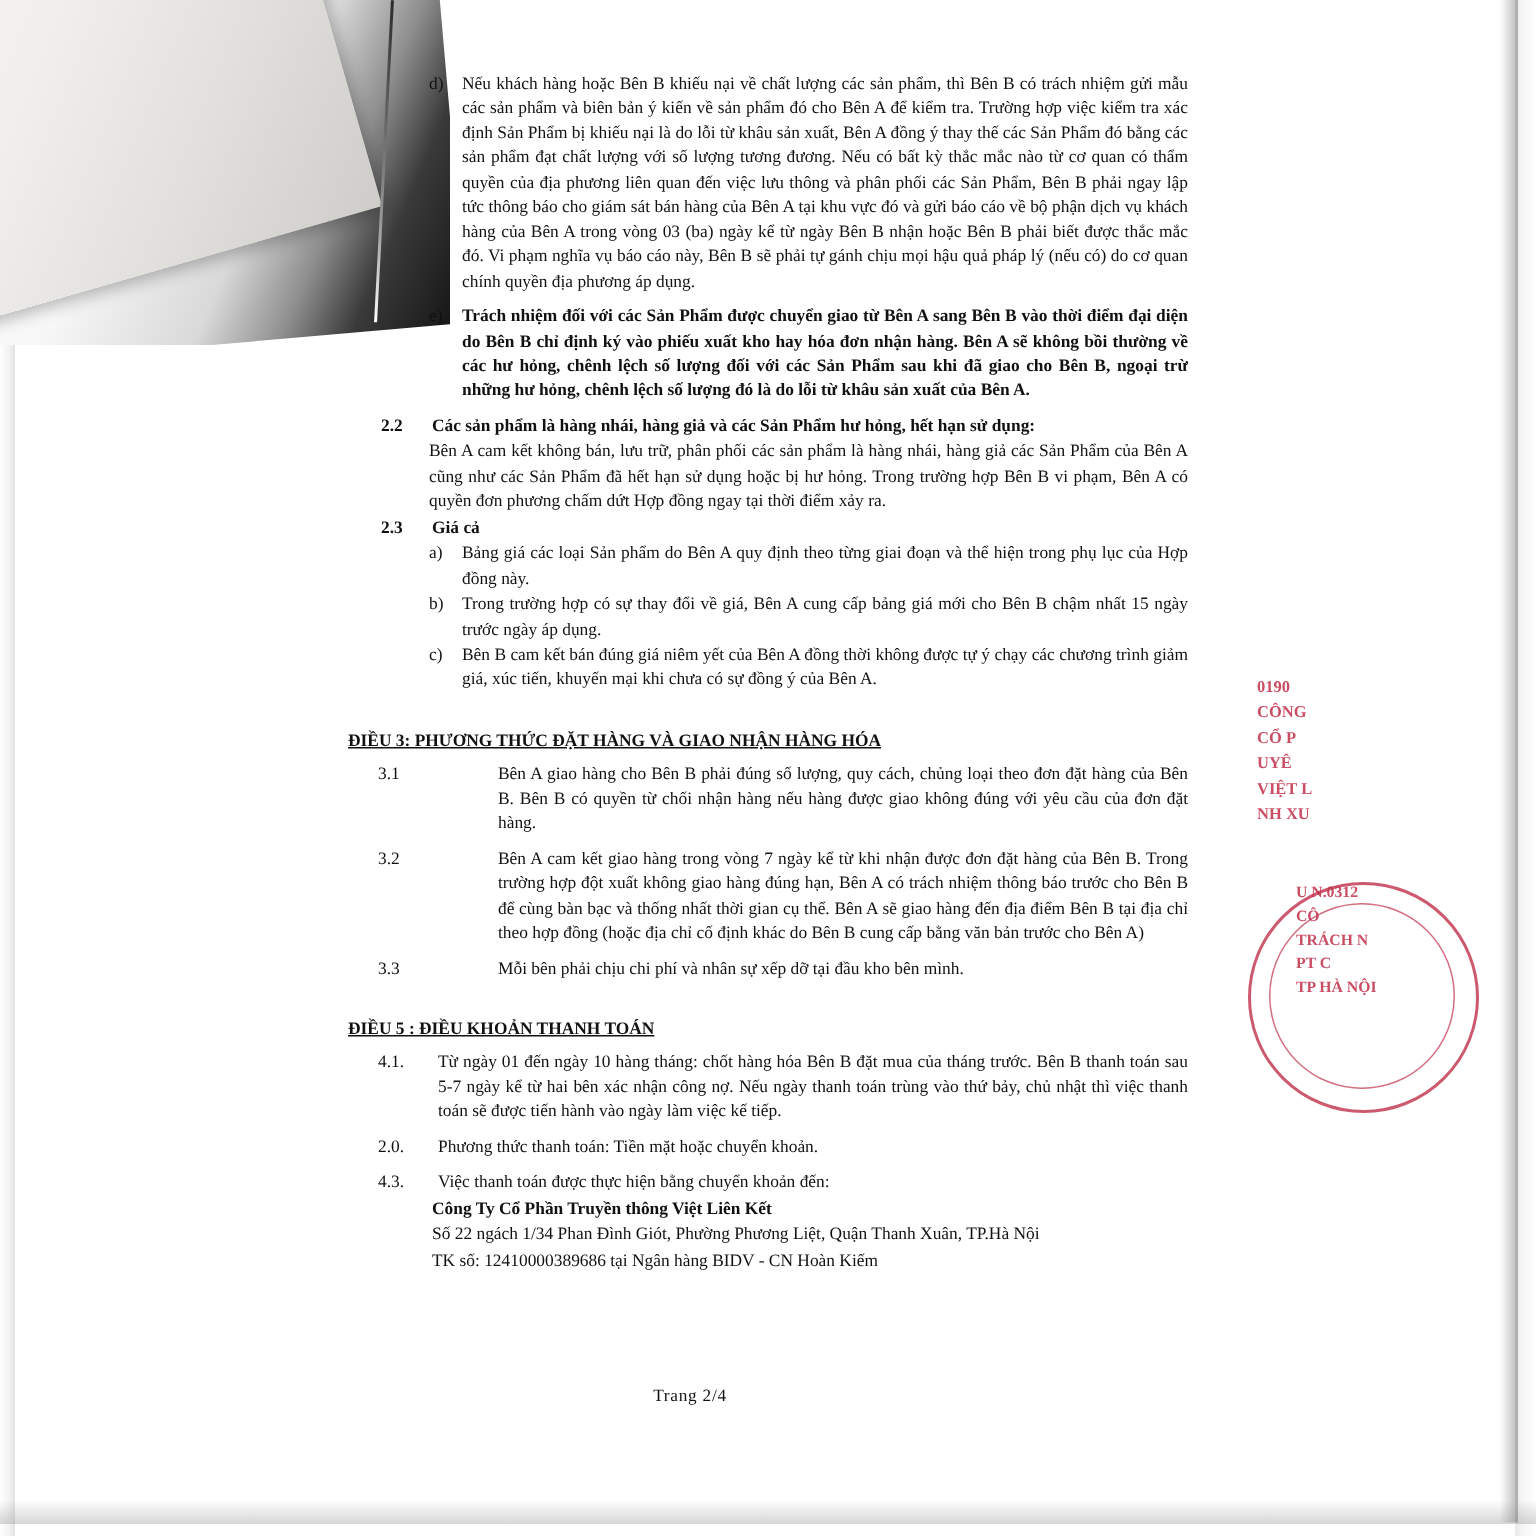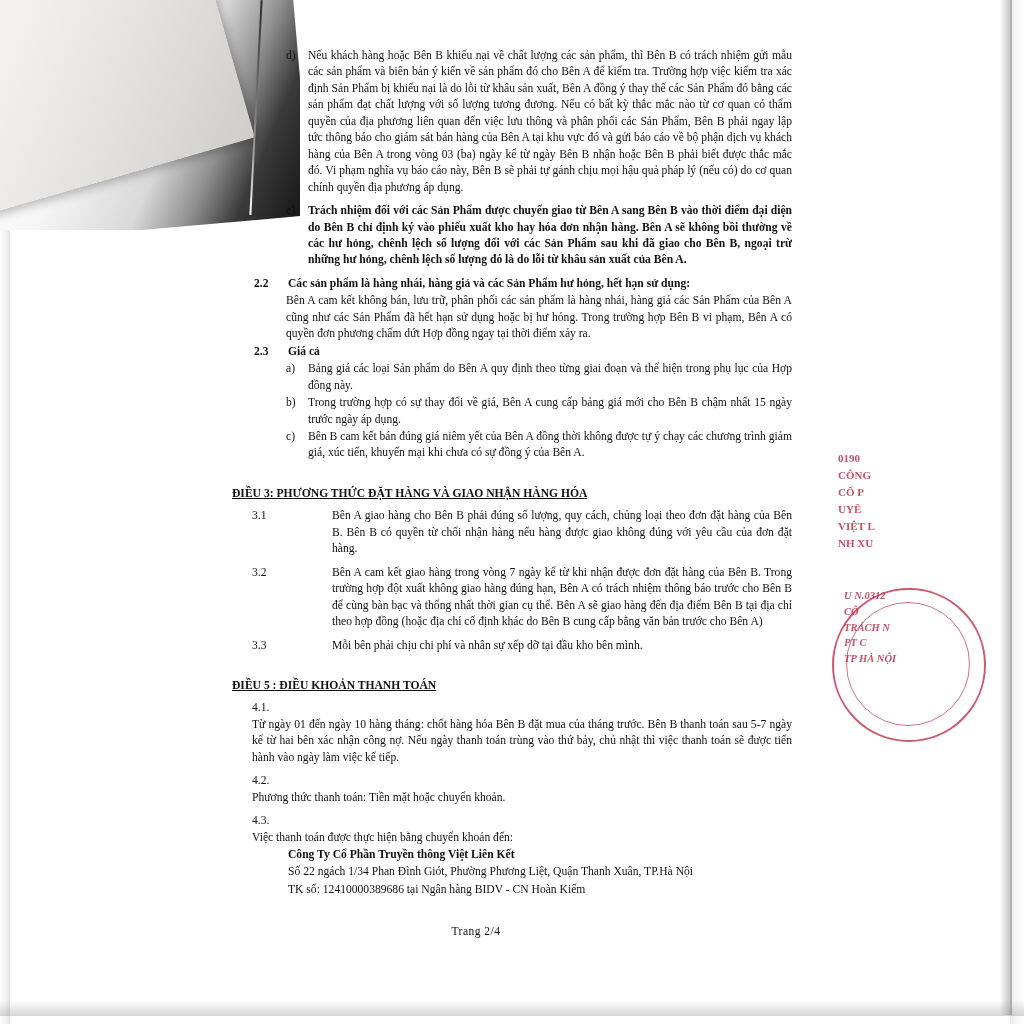--- a/index.html
+++ b/index.html
@@ -106,21 +106,21 @@
   }
   .tx { flex: 1 1 auto; }
 
   
   .lvl-a  { padding-left: 54px; }
   .lvl-a .mk { width: 22px; }
   .lvl-num { padding-left: 20px; gap: 44px; }
   .lvl-num .mk { width: 36px; }
   .lvl-num2 { padding-left: 22px; justify-content: center; }
   .lvl-num2 .mk { width: 34px; }
-  .lvl-42 { padding-left: 0px; flex-direction: column; }
+  .lvl-42 { padding-left: 0px; }
   .lvl-42 .mk { width: 40px; }
 
   .b { font-weight: bold; }
 
   .heading {
     font-weight: bold;
     margin: 24px 0 6px 0;
     padding-left: 0px;
   }
   .heading .u { text-decoration: underline; }
@@ -132,46 +132,44 @@
   .payto .company { font-weight: bold; }
 
   .footer {
     position: absolute;
     left: 0;
     top: 925px;
     width: 920px;
     text-align: center;
     font-size: 11.5px;
     letter-spacing: 0.5px;
-    padding-left: 16px;
   }
 
   
   .stamp {
     position: absolute;
     color: #c0304a;
     font-family: "Liberation Serif", serif;
     font-weight: bold;
     opacity: 0.85;
   }
   .stamp-1 {
     left: 838px; top: 450px;
     width: 58px; height: 105px;
     font-size: 11px;
     line-height: 1.55;
     overflow: hidden;
   }
   .stamp-1 .ln { white-space: nowrap; }
   .stamp-2 {
-    left: 844px; top: 588px;
+    left: 864px; top: 588px;
     width: 62px; height: 122px;
     font-size: 10.5px;
     line-height: 1.5;
     overflow: hidden;
-    font-style: italic;
   }
   .stamp-2 .ln { white-space: nowrap; }
   .stamp-arc {
     position: absolute;
     left: 832px; top: 588px;
     width: 150px; height: 150px;
     border: 2.2px solid #c0304a;
     border-radius: 50%;
     opacity: 0.8;
   }
@@ -264,21 +262,21 @@
     <div class="heading">
       <span class="u">ĐIỀU 5 : ĐIỀU KHOẢN THANH TOÁN</span>
     </div>
 
     <div class="blk lvl-42" style="padding-left:20px">
       <span class="mk">4.1.</span>
       <span class="tx">Từ ngày 01 đến ngày 10 hàng tháng: chốt hàng hóa Bên B đặt mua của tháng trước. Bên B thanh toán sau 5-7 ngày kể từ hai bên xác nhận công nợ. Nếu ngày thanh toán trùng vào thứ bảy, chủ nhật thì việc thanh toán sẽ được tiến hành vào ngày làm việc kế tiếp.</span>
     </div>
     <div class="spacer-sm"></div>
     <div class="blk lvl-42" style="padding-left:20px">
-      <span class="mk">4.2.</span>
+      <span class="mk">2.0.</span>
       <span class="tx">Phương thức thanh toán: Tiền mặt hoặc chuyển khoản.</span>
     </div>
     <div class="spacer-sm"></div>
     <div class="blk lvl-42" style="padding-left:20px">
       <span class="mk">4.3.</span>
       <span class="tx">Việc thanh toán được thực hiện bằng chuyển khoản đến:</span>
     </div>
 
     <div class="payto">
       <p class="company">Công Ty Cổ Phần Truyền thông Việt Liên Kết</p>

